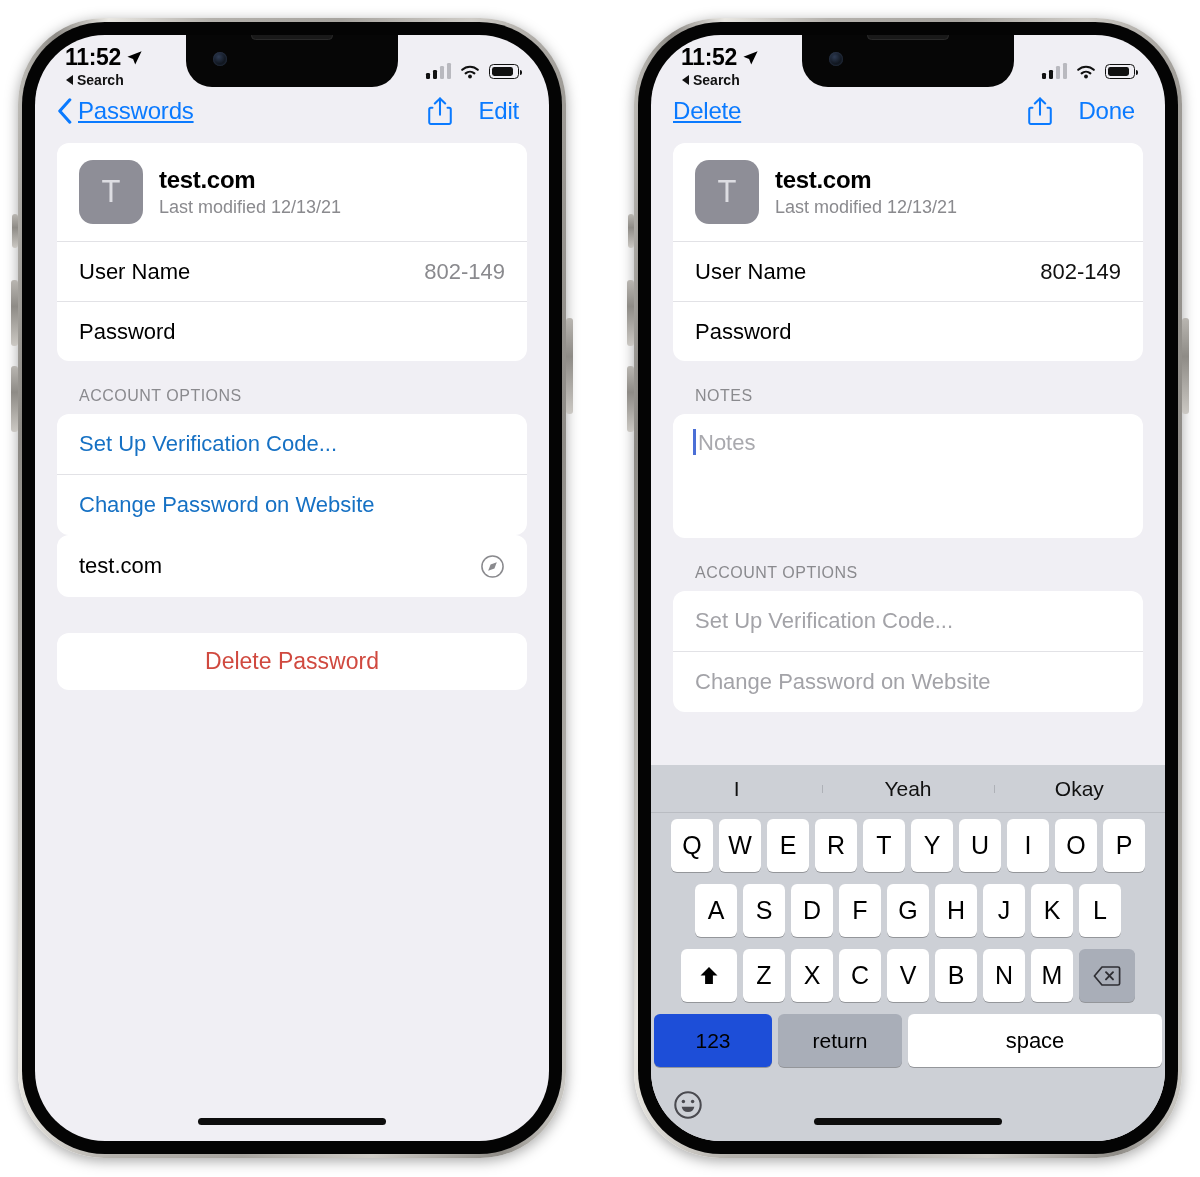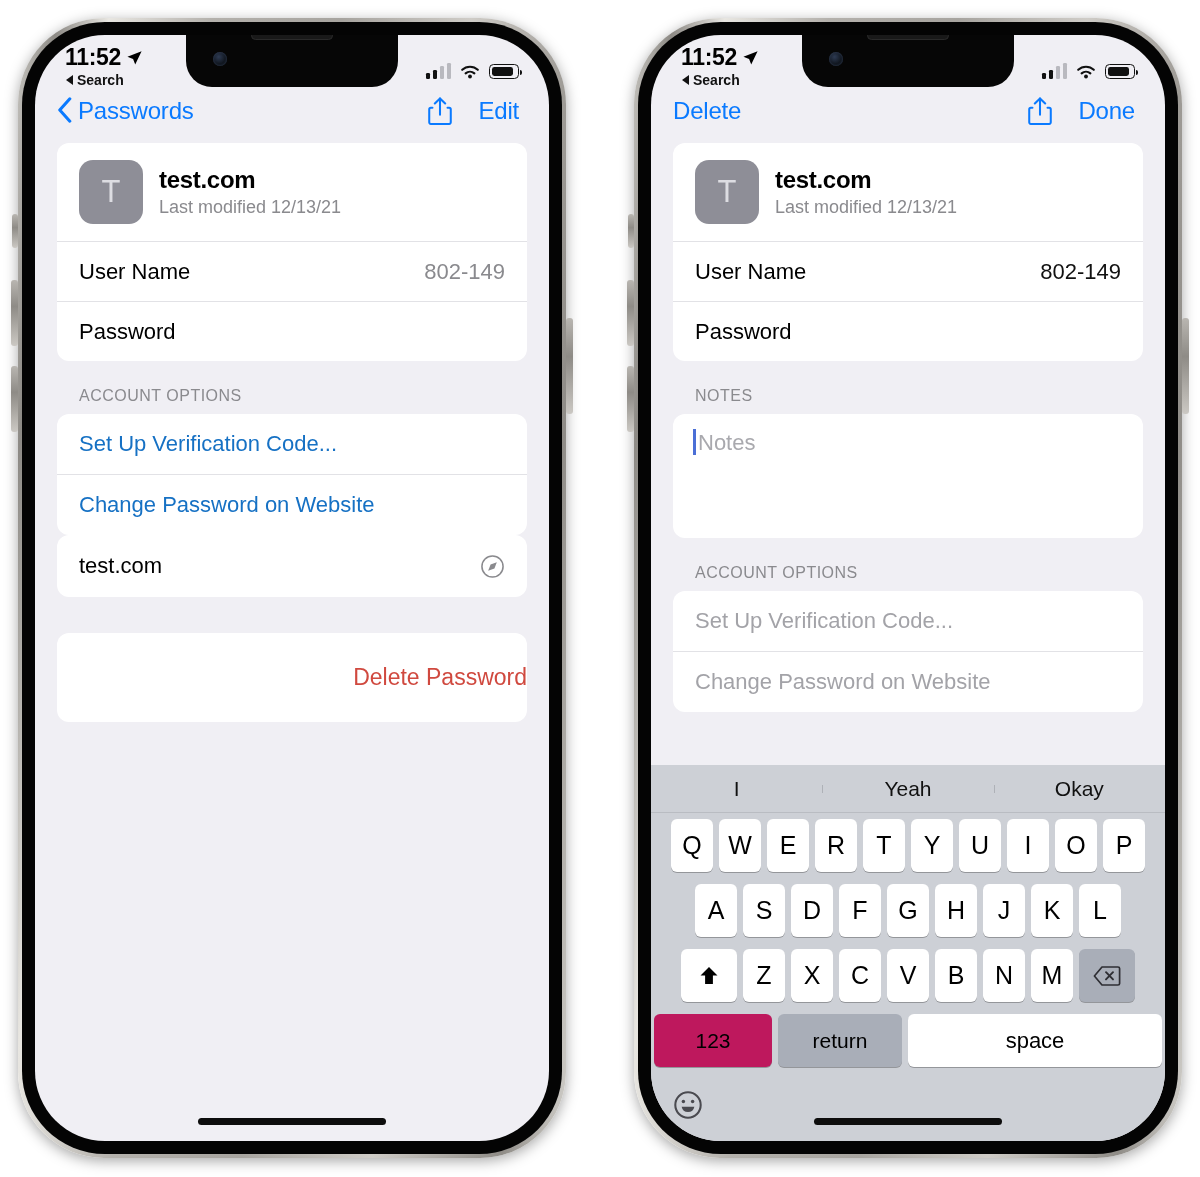--- a/index.html
+++ b/index.html
@@ -123,21 +123,21 @@
     width:2.5px; height:5px; background:#111; border-radius:0 2px 2px 0;
   }
   .battery span { display:block; height:100%; width:88%; background:#111; border-radius:2.4px; }
 
   
   .navbar {
     display: flex; align-items: center; justify-content: space-between;
     padding: 4px 30px 18px 22px;
     position: relative; z-index: 7;
   }
-  .nav-left { display: flex; align-items: flex-start; gap: 6px; color: #0a7aff; }
+  .nav-left { display: flex; align-items: center; gap: 6px; color: #0a7aff; text-decoration: underline; }
   .chev-back { width: 15px; height: 26px; display:block; }
   .nav-link { font-size: 24px; color: #0a7aff; letter-spacing: -.2px; }
   .nav-right { display:flex; gap: 26px; }
   .share-icon { width: 24px; height: 28px; display:block; }
 
   
   .content { padding: 0 22px; position: relative; }
   .card {
     background: #fff;
     border-radius: 12px;
@@ -173,21 +173,21 @@
   .link-row:first-child { border-top: none; }
   .link-row.disabled { color: #a3a3a8; }
   .website-row {
     display:flex; align-items:center; justify-content:space-between;
     padding: 17px 22px; min-height: 62px;
   }
   .website-row .val { font-size: 22px; color:#000; }
   .compass { width: 25px; height: 25px; display:block; }
   .delete-card {
     margin-top: 36px; background:#fff; border-radius: 12px;
-    padding: 31px 0; text-align:right;
+    padding: 15px 0; text-align:center;
   }
   .delete-label { font-size: 23px; color:#d0493f; }
 
   
   .notes-box {
     background: #fff; border-radius: 12px;
     height: 124px; padding: 15px 20px;
     position: relative;
   }
   .notes-ph { font-size: 22px; color: #a9a9ae; }
@@ -222,21 +222,21 @@
     display:flex; align-items:center; justify-content:center;
     font-size: 25px; color:#000;
     box-shadow: 0 1px 0 rgba(0,0,0,.28);
   }
   .krow.r2 { padding-left: 24px; padding-right: 24px; }
   .krow.r3 { padding-left: 3px; padding-right: 3px; gap: 6px; }
   .key.wide { width: 56px; background:#a9aeb8; }
   .key.shift { width: 56px; background:#fff; }
   .key.space { flex: 1; background:#fff; font-size: 22px; }
   .krow.r4 { padding: 6px 3px; gap: 6px; }
-  .key.num { width: 118px; background:#be185d; font-size: 21px; }
+  .key.num { width: 118px; background:#1d4ed8; font-size: 21px; }
   .key.ret { width: 124px; background:#a9aeb8; font-size: 21px; }
   .kbbottom { height: 64px; display:flex; align-items:center; padding: 0 22px; }
   .emoji-ic { width: 30px; height: 30px; display:block; }
 
   
   .home-ind {
     position:absolute; bottom: 16px; left:50%; transform: translateX(-50%);
     width: 188px; height: 7px; border-radius: 4px; background:#0d0d0d;
     z-index: 12;
   }

